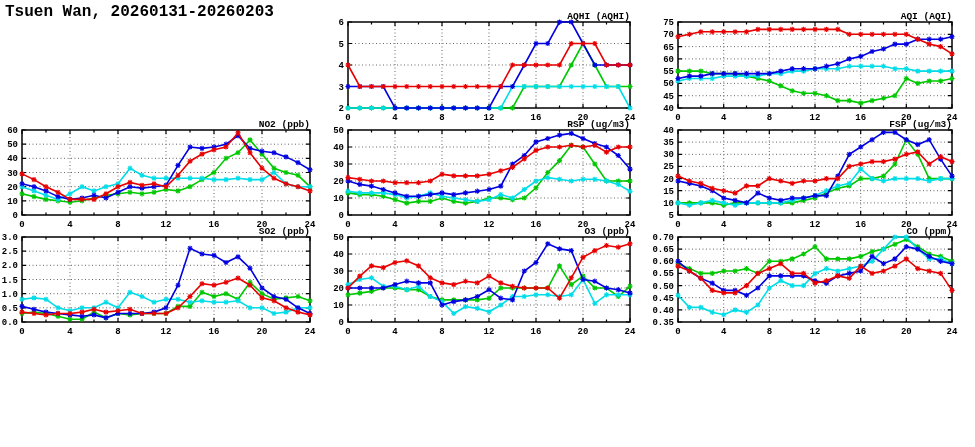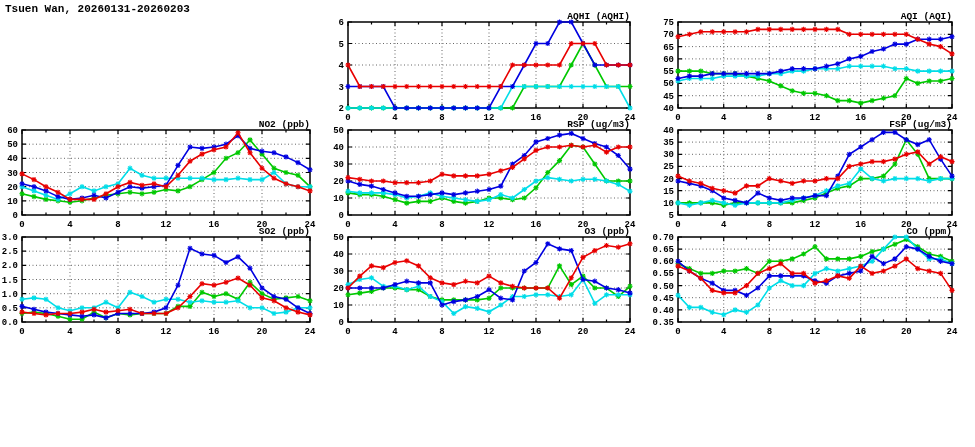--- a/index.html
+++ b/index.html
@@ -2,21 +2,21 @@
 <html><head>
 <meta charset="utf-8">
 <style>
   html,body{margin:0;padding:0;background:#ffffff;}
   .canvas{
     position:relative;width:975px;height:447px;background:#ffffff;overflow:hidden;
     font-family:"Liberation Mono","DejaVu Sans Mono",monospace;
   }
   .page-title{
     position:absolute;left:5px;top:3px;
-    font-size:11px;font-weight:bold;color:#000;letter-spacing:0px;white-space:pre;
+    font-size:16px;font-weight:bold;color:#000;letter-spacing:0px;white-space:pre;
   }
   .chart{position:absolute;}
   #chart-aqhi{left:318px;top:8px;width:322px;height:116px;}
   #chart-aqi {left:648px;top:8px;width:314px;height:116px;}
   #chart-no2 {left:-8px;top:116px;width:328px;height:115px;}
   #chart-rsp {left:318px;top:116px;width:322px;height:115px;}
   #chart-fsp {left:648px;top:116px;width:314px;height:115px;}
   #chart-so2 {left:-8px;top:223px;width:328px;height:115px;}
   #chart-o3  {left:318px;top:223px;width:322px;height:115px;}
   #chart-co  {left:648px;top:223px;width:314px;height:115px;}

